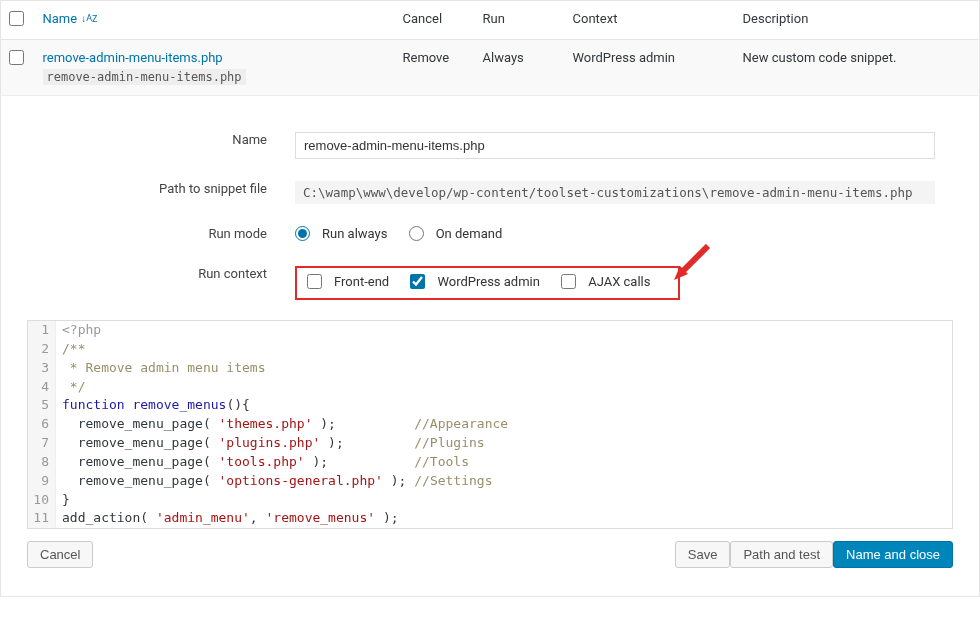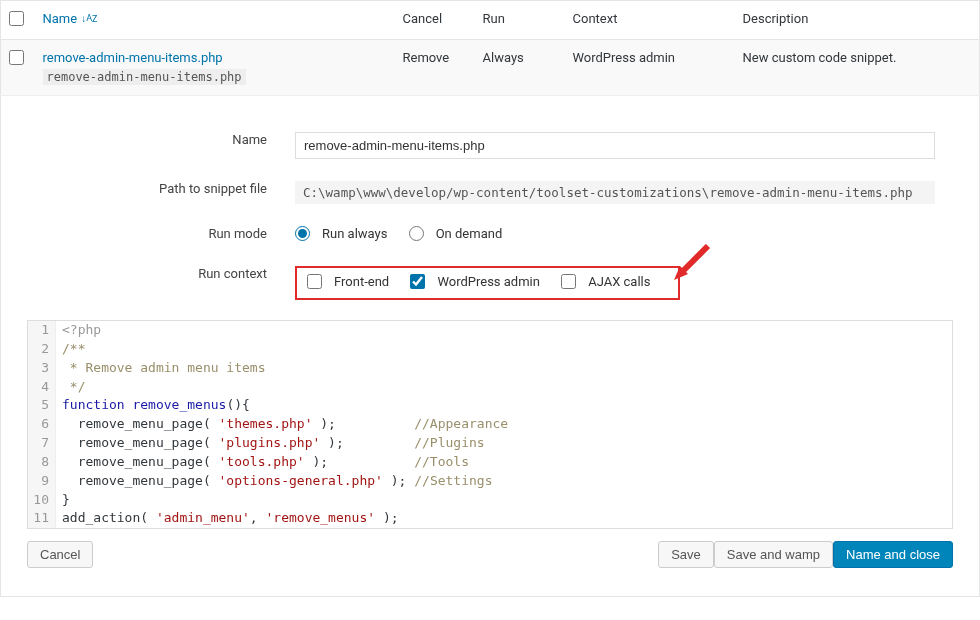--- a/index.html
+++ b/index.html
@@ -176,21 +176,21 @@
               <div class="code-line">
                 <div class="gutter">11</div>
                 <div class="code">add_action( <span class="tok-str">'admin_menu'</span>, <span class="tok-str">'remove_menus'</span> );</div>
               </div>
             </div>
 
           <div class="actions">
             <button class="btn">Cancel</button>
             <span class="spacer"></span>
             <button class="btn">Save</button>
-            <button class="btn">Save and wamp</button>
+            <button class="btn">Path and test</button>
             <button class="btn btn-primary">Name and close</button>
           </div>
         </div>
       </td>
     </tr>
   </tbody>
 
 </table>
 
 </body></html>

